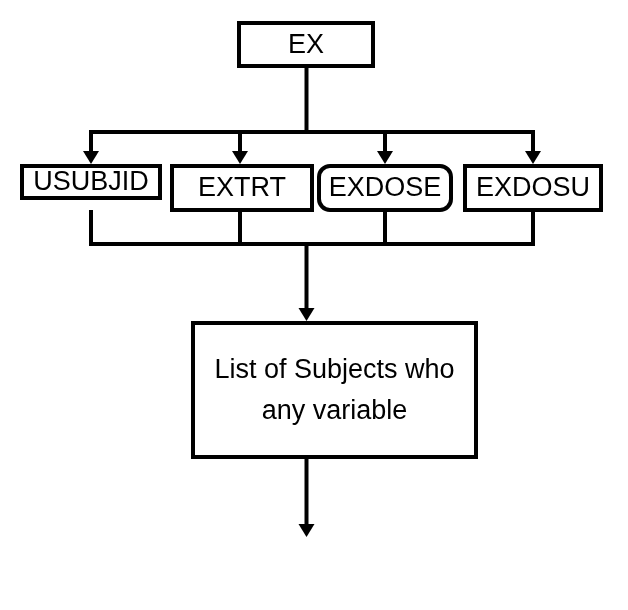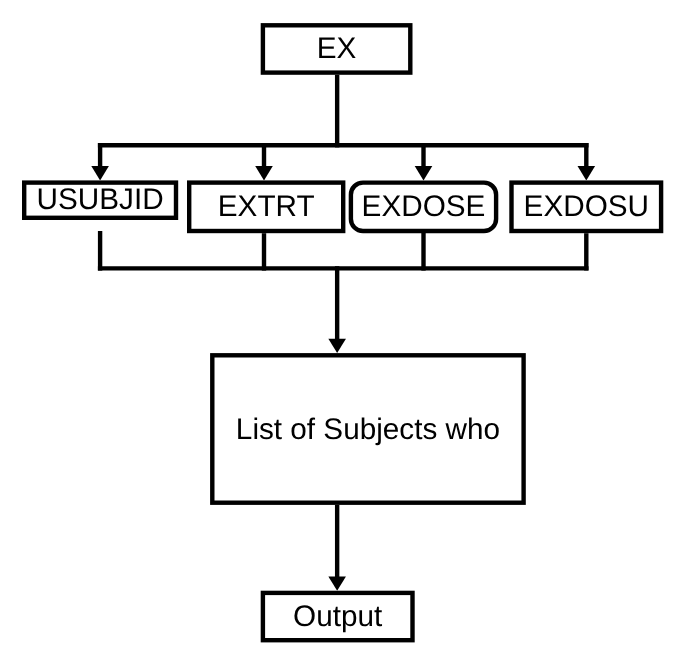--- a/index.html
+++ b/index.html
@@ -99,19 +99,17 @@
   <div class="node node-exdose">
     <span>EXDOSE</span>
   </div>
 
   <div class="node node-exdosu">
     <span>EXDOSU</span>
   </div>
 
   <div class="node node-list">
     <span class="line">List of Subjects who</span>
+    <span class="line">any variable</span>
   </div>
 
-  <div class="node node-output">
-    <span>Output</span>
-  </div>
 
 </div>
 
 </body></html>

